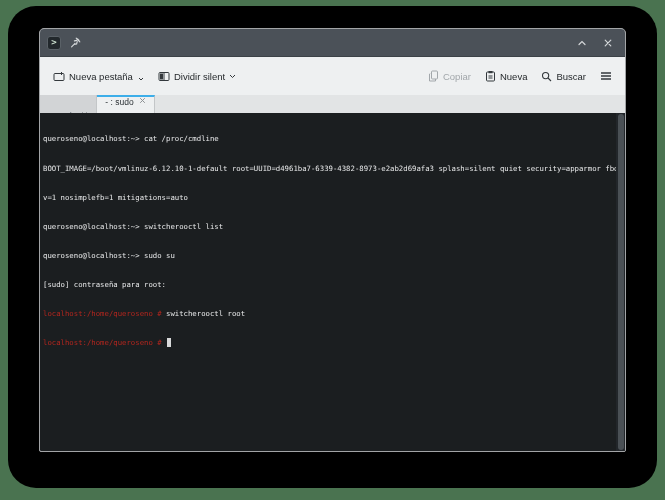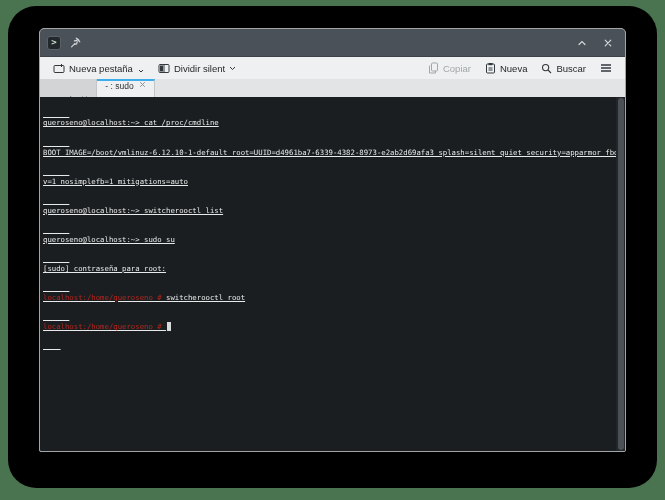--- a/index.html
+++ b/index.html
@@ -39,21 +39,21 @@
   .title-text{
     position:absolute;left:0;right:0;text-align:center;
     font-size:9.5px;letter-spacing:.2px;pointer-events:none;
   }
   .titlebar .right-icons{margin-left:auto;display:flex;align-items:center;gap:12px;padding-right:10px;z-index:2;}
   .tb-btn{display:flex;align-items:center;justify-content:center;width:14px;height:14px;cursor:pointer;}
   .tb-btn svg{stroke:#d4d7d9;}
   
   .toolbar{
     height:22px;flex:0 0 22px;background:var(--toolbar_bg,#eef0f1);
-    display:flex;align-items:center;padding:0 8px;gap:4px;
+    display:flex;align-items:center;padding:8px 8px;gap:4px;
     color:var(--toolbar_fg,#25292c);font-size:9.5px;
   }
   .tool-btn{display:flex;align-items:center;gap:4px;padding:2px 5px;border-radius:2px;cursor:pointer;white-space:nowrap;}
   .tool-btn svg{stroke:#33383c;fill:none;}
   .tool-btn.disabled{color:var(--disabled_fg,#a2a7ab);}
   .tool-btn.disabled svg{stroke:#a2a7ab;}
   .toolbar .spacer{flex:1;}
   .mini-caret{margin-left:1px;margin-top:5px;}
   
   .tabbar{
@@ -71,21 +71,20 @@
     border-top:2px solid var(--accent_blue,#3daee9);padding-top:0;
   }
   .tab-close{display:flex;align-items:center;cursor:pointer;}
   .tab-close svg{stroke:#8d9194;}
   
   .terminal{
     flex:1;background:var(--terminal_bg,#1b1e20);position:relative;
     font-family:"DejaVu Sans Mono", monospace;
     font-size:7.3px;line-height:9.7px;color:var(--terminal_fg,#e8e9ea);
     overflow:hidden;
-    text-decoration:underline;
   }
   .lines{padding:2px 16px 0 3px;white-space:pre;}
   .tline{height:9.7px;}
   .seg-red{color:var(--prompt_red,#b3261e);}
   .cursor{
     display:inline-block;width:4.4px;height:8.4px;margin-left:1px;
     background:var(--cursor_color,#d8d9da);vertical-align:-1.5px;
   }
   .scrollbar{
     position:absolute;top:0;right:0;bottom:0;width:9px;

